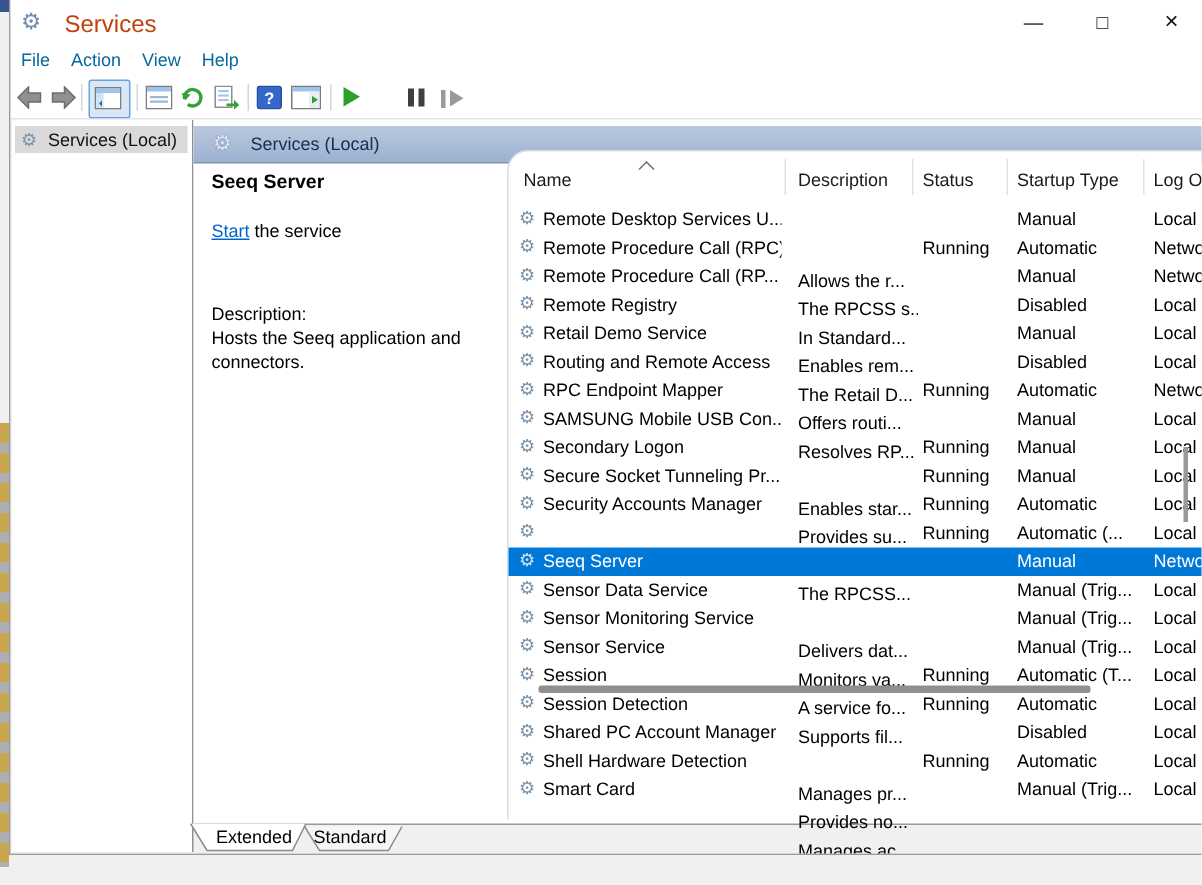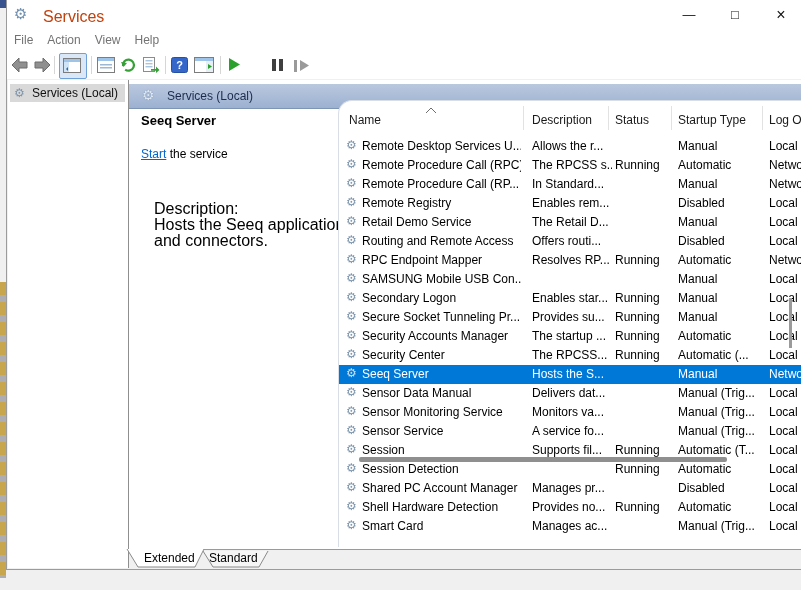--- a/index.html
+++ b/index.html
@@ -16,21 +16,21 @@
           border-left:1px solid #9b9b9b;border-bottom:1px solid #9b9b9b;overflow:hidden;}
 
   .titlebar{position:absolute;left:0;top:0;width:100%;height:30px;background:#fff;}
   .title-icon{position:absolute;left:7px;top:5px;font-size:15px;color:#6f8fb0;}
   .title-text{position:absolute;left:36px;top:8px;font-size:16px;color:#c2410c;}
   .win-btn{position:absolute;top:0;height:30px;width:44px;text-align:center;line-height:30px;
            font-size:13px;color:#111;}
   .btn-min{left:660px;} .btn-max{left:706px;} .btn-close{left:752px;font-size:16px;}
 
   .menubar{position:absolute;left:0;top:30px;width:100%;height:22px;background:#fff;display:flex;}
-  .menu-item{padding:3px 7px;font-size:12px;color:#737373;}
+  .menu-item{padding:3px 7px;font-size:12px;color:#0369a1;}
 
   .toolbar{position:absolute;left:0;top:52px;width:100%;height:27px;background:#fff;
            border-bottom:1px solid #b2b2b2;}
   .tb{position:absolute;top:5px;}
   .tb-sep{position:absolute;top:4px;width:1px;height:18px;background:#d6d6d6;}
   .tree-btn{position:absolute;left:52px;top:1px;width:26px;height:24px;background:#d9e7f6;
             border:1px solid #6da1d8;border-radius:2px;}
   .tree-btn svg{position:absolute;left:3px;top:4px;}
   .stopsq{width:11px;height:11px;background:#3f3f3f;margin-top:2px;}
   .pausebars{display:flex;gap:3px;margin-top:2px;}
@@ -51,34 +51,34 @@
               border-bottom:1px solid #9a9a9a;}
   .pane-header{position:absolute;left:0;top:4px;width:100%;height:24px;
                background:linear-gradient(#bac8de,#9cb1d1);border-bottom:1px solid #7f95b5;}
   .pane-header .gear{position:absolute;left:13px;top:3px;font-size:14px;color:#dfe9f4;
                      text-shadow:0 0 1px #5a7396;}
   .pane-header .lbl{position:absolute;left:38px;top:5px;font-size:12px;color:#1d2c4d;}
 
   .svc-title{position:absolute;left:12px;top:33px;font-size:13px;font-weight:bold;color:#000;}
   .svc-start{position:absolute;left:12px;top:67px;font-size:12px;color:#000;}
   .svc-start a{color:#0066cc;text-decoration:underline;}
-  .svc-desc{position:absolute;left:12px;top:121px;width:192px;font-size:16px;line-height:16px;color:#000;margin-left:13px;}
+  .svc-desc{position:absolute;left:12px;top:121px;width:192px;font-size:12px;line-height:16px;color:#000;}
 
   .list-panel{position:absolute;left:209px;top:20px;width:480px;height:446px;background:#fff;
               border-top:1px solid #d9dee6;border-left:1px solid #d9dee6;
               border-top-left-radius:14px;z-index:2;}
   .col-h{position:absolute;top:12px;font-size:12px;color:#1a1a1a;white-space:nowrap;}
   .h-name{left:10px;} .h-desc{left:193px;} .h-status{left:276px;} .h-startup{left:339px;} .h-logon{left:430px;}
   .h-sep{position:absolute;top:5px;width:1px;height:24px;background:#e2e2e2;}
   .sort-caret{position:absolute;left:86px;top:2px;}
   .rows{position:absolute;left:0;top:36px;right:0;}
   .lrow{position:relative;height:19px;white-space:nowrap;}
   .lrow .c-gear{position:absolute;left:7px;top:2px;font-size:12px;color:#7e95ac;line-height:13px;}
   .cell{position:absolute;top:2px;overflow:hidden;white-space:nowrap;font-size:12px;color:#000;}
-  .c-name{left:23px;width:159px;} .c-desc{left:193px;width:80px;} .c-status{left:276px;width:56px;}
+  .c-name{left:23px;width:159px;} .c-desc{left:193px;width:80px;margin-top:41px;} .c-status{left:276px;width:56px;}
   .c-startup{left:339px;width:84px;} .c-logon{left:430px;width:60px;}
   .lrow.sel{background:#0078d7;}
   .lrow.sel .cell{color:#fff;} .lrow.sel .c-gear{color:#cfe0f3;}
 
   .vscroll{position:absolute;left:782px;top:298px;width:3px;height:50px;background:#9a9a9a;z-index:3;}
   .hscroll{position:absolute;left:352px;top:457px;width:368px;height:5px;background:#8f8f8f;border-radius:2px;z-index:3;}
 
   .tabs-svg{position:absolute;left:118px;top:549px;z-index:4;}
   .tab-label{position:absolute;top:551px;font-size:12px;color:#000;z-index:5;}
   .tab-ext{left:137px;} .tab-std{left:202px;}
@@ -313,37 +313,36 @@
               <div class="lrow">
                 <span class="c-gear">⚙</span>
                 <span class="cell c-name">Security Accounts Manager</span>
                 <span class="cell c-desc">The startup ...</span>
                 <span class="cell c-status">Running</span>
                 <span class="cell c-startup">Automatic</span>
                 <span class="cell c-logon">Local Syste...</span>
               </div>
               <div class="lrow">
                 <span class="c-gear">⚙</span>
-                <span class="cell c-name">Security Center</span>
                 <span class="cell c-desc">The RPCSS...</span>
                 <span class="cell c-status">Running</span>
                 <span class="cell c-startup">Automatic (...</span>
                 <span class="cell c-logon">Local Syste...</span>
               </div>
               <div class="lrow sel">
                 <span class="c-gear">⚙</span>
                 <span class="cell c-name">Seeq Server</span>
                 <span class="cell c-desc">Hosts the S...</span>
                 <span class="cell c-status"></span>
                 <span class="cell c-startup">Manual</span>
                 <span class="cell c-logon">Network S...</span>
               </div>
               <div class="lrow">
                 <span class="c-gear">⚙</span>
-                <span class="cell c-name">Sensor Data Manual</span>
+                <span class="cell c-name">Sensor Data Service</span>
                 <span class="cell c-desc">Delivers dat...</span>
                 <span class="cell c-status"></span>
                 <span class="cell c-startup">Manual (Trig...</span>
                 <span class="cell c-logon">Local Syste...</span>
               </div>
               <div class="lrow">
                 <span class="c-gear">⚙</span>
                 <span class="cell c-name">Sensor Monitoring Service</span>
                 <span class="cell c-desc">Monitors va...</span>
                 <span class="cell c-status"></span>

